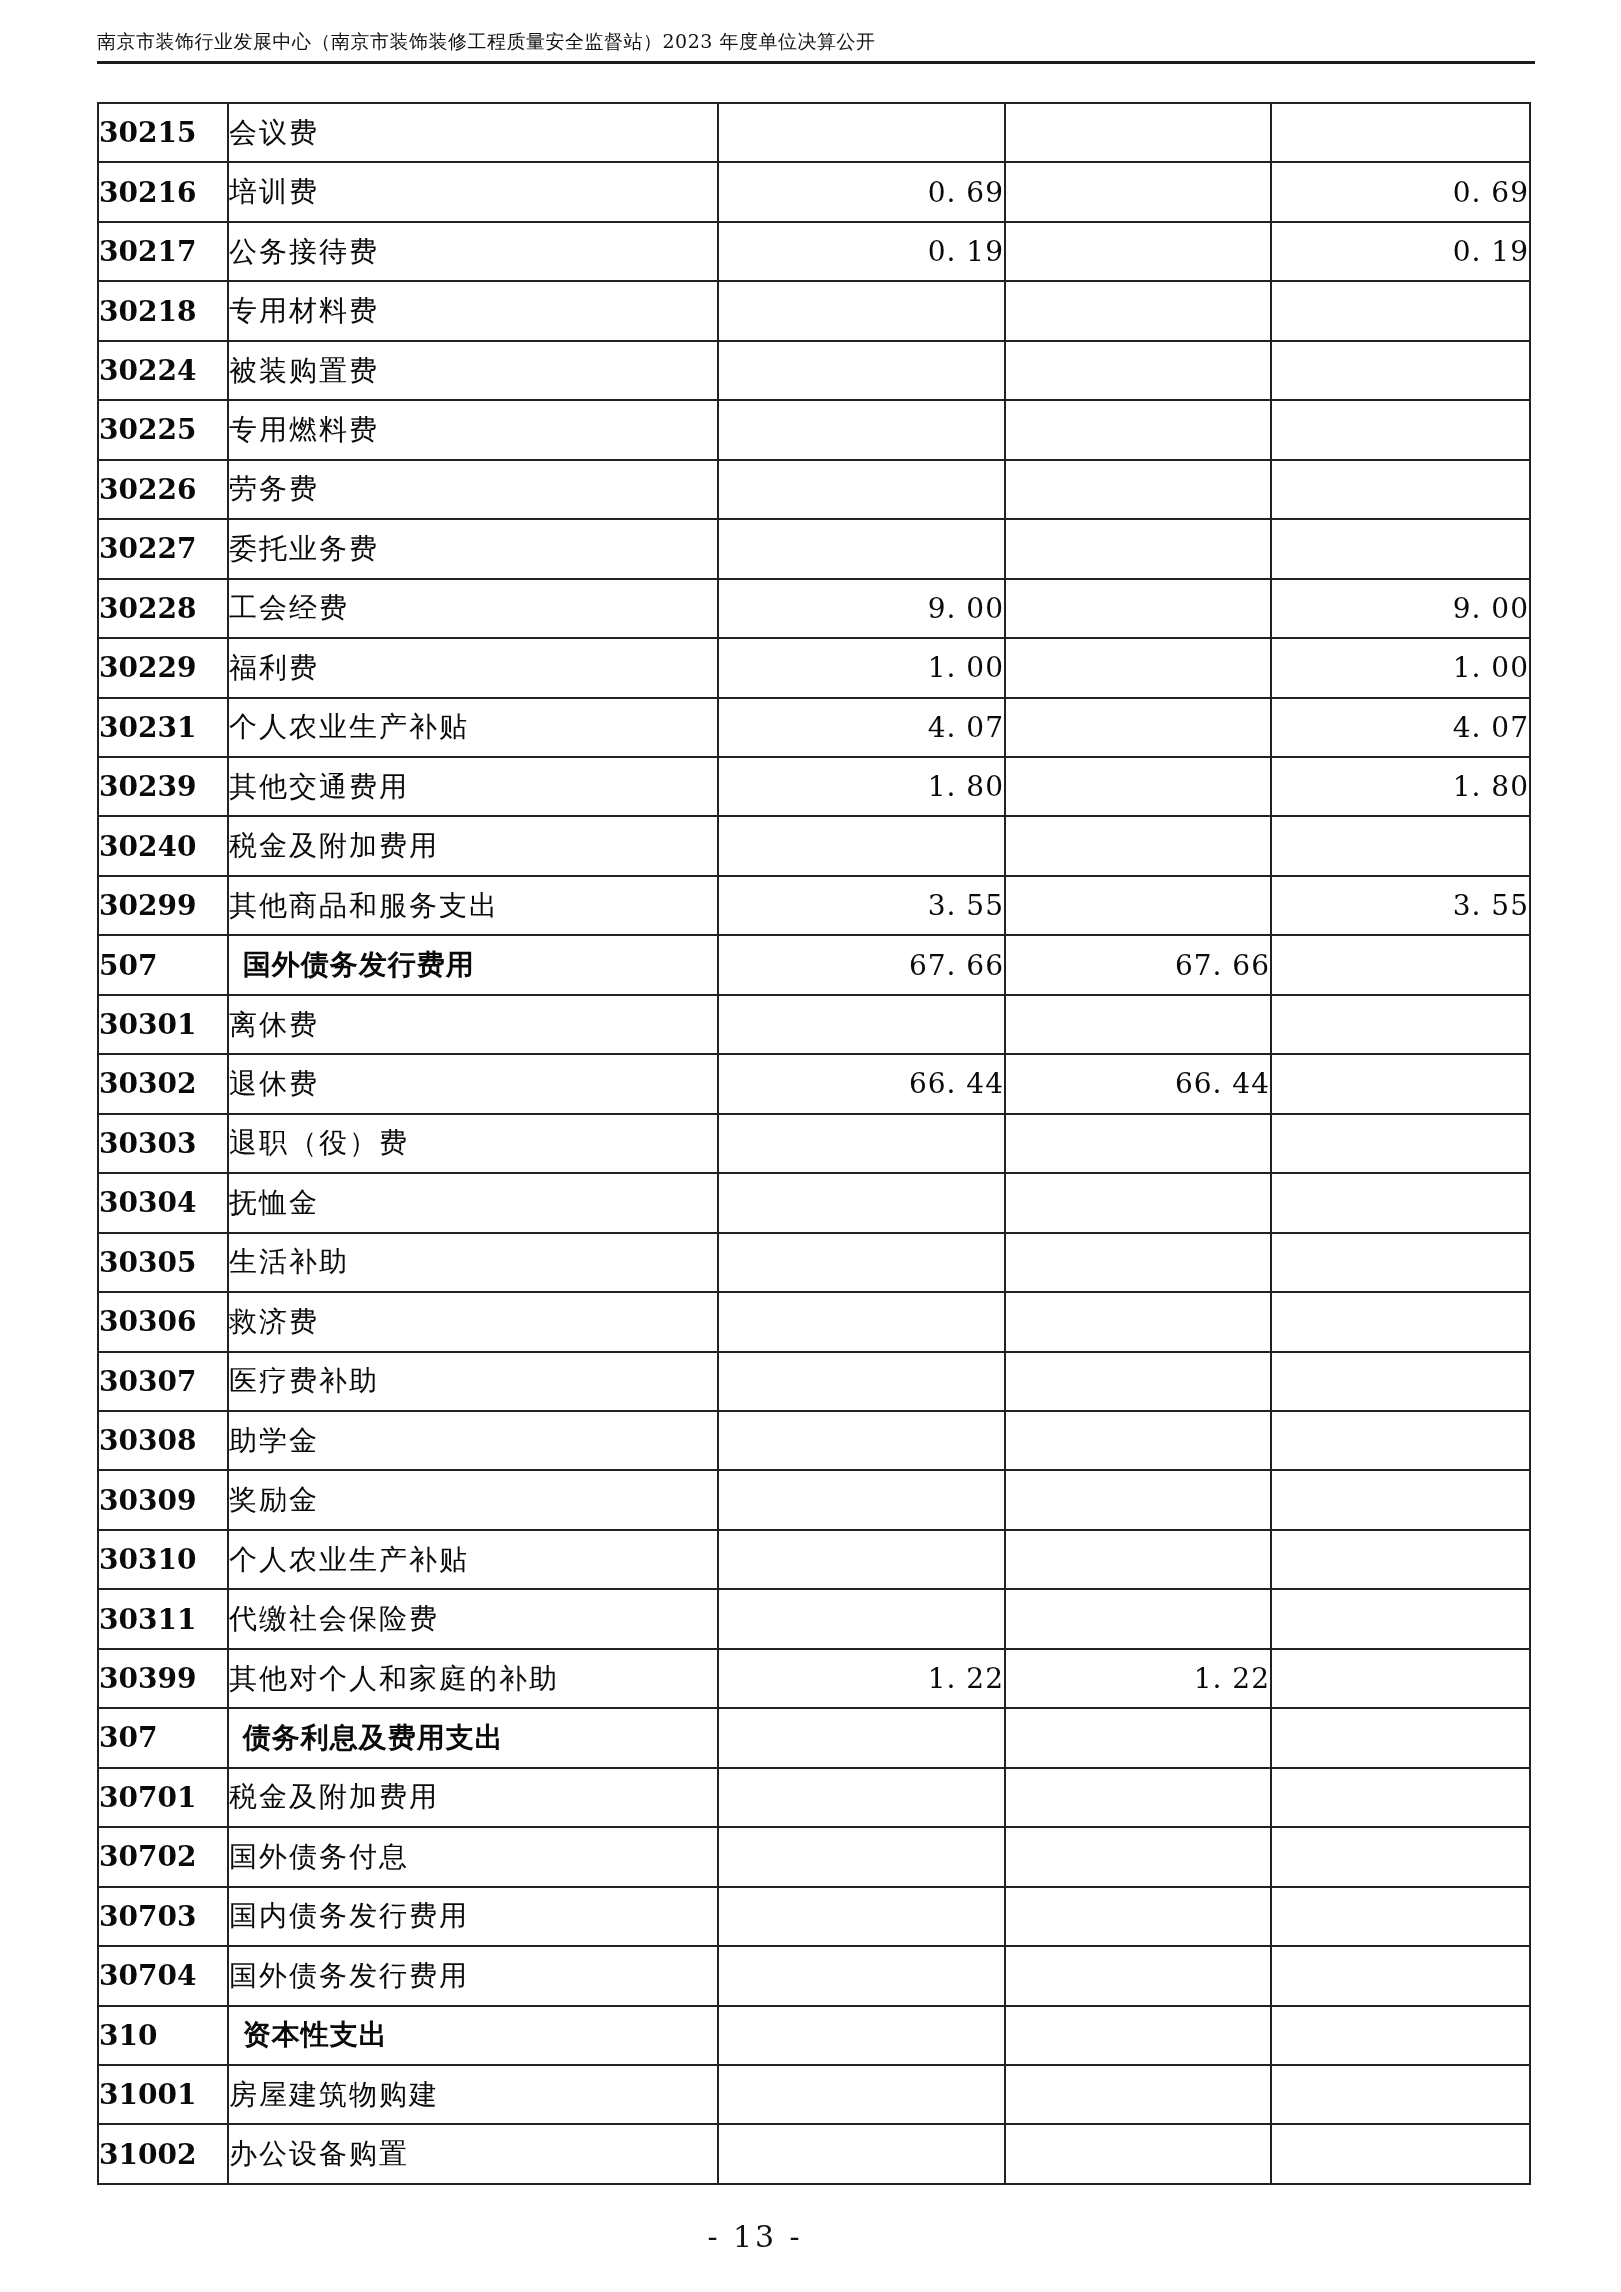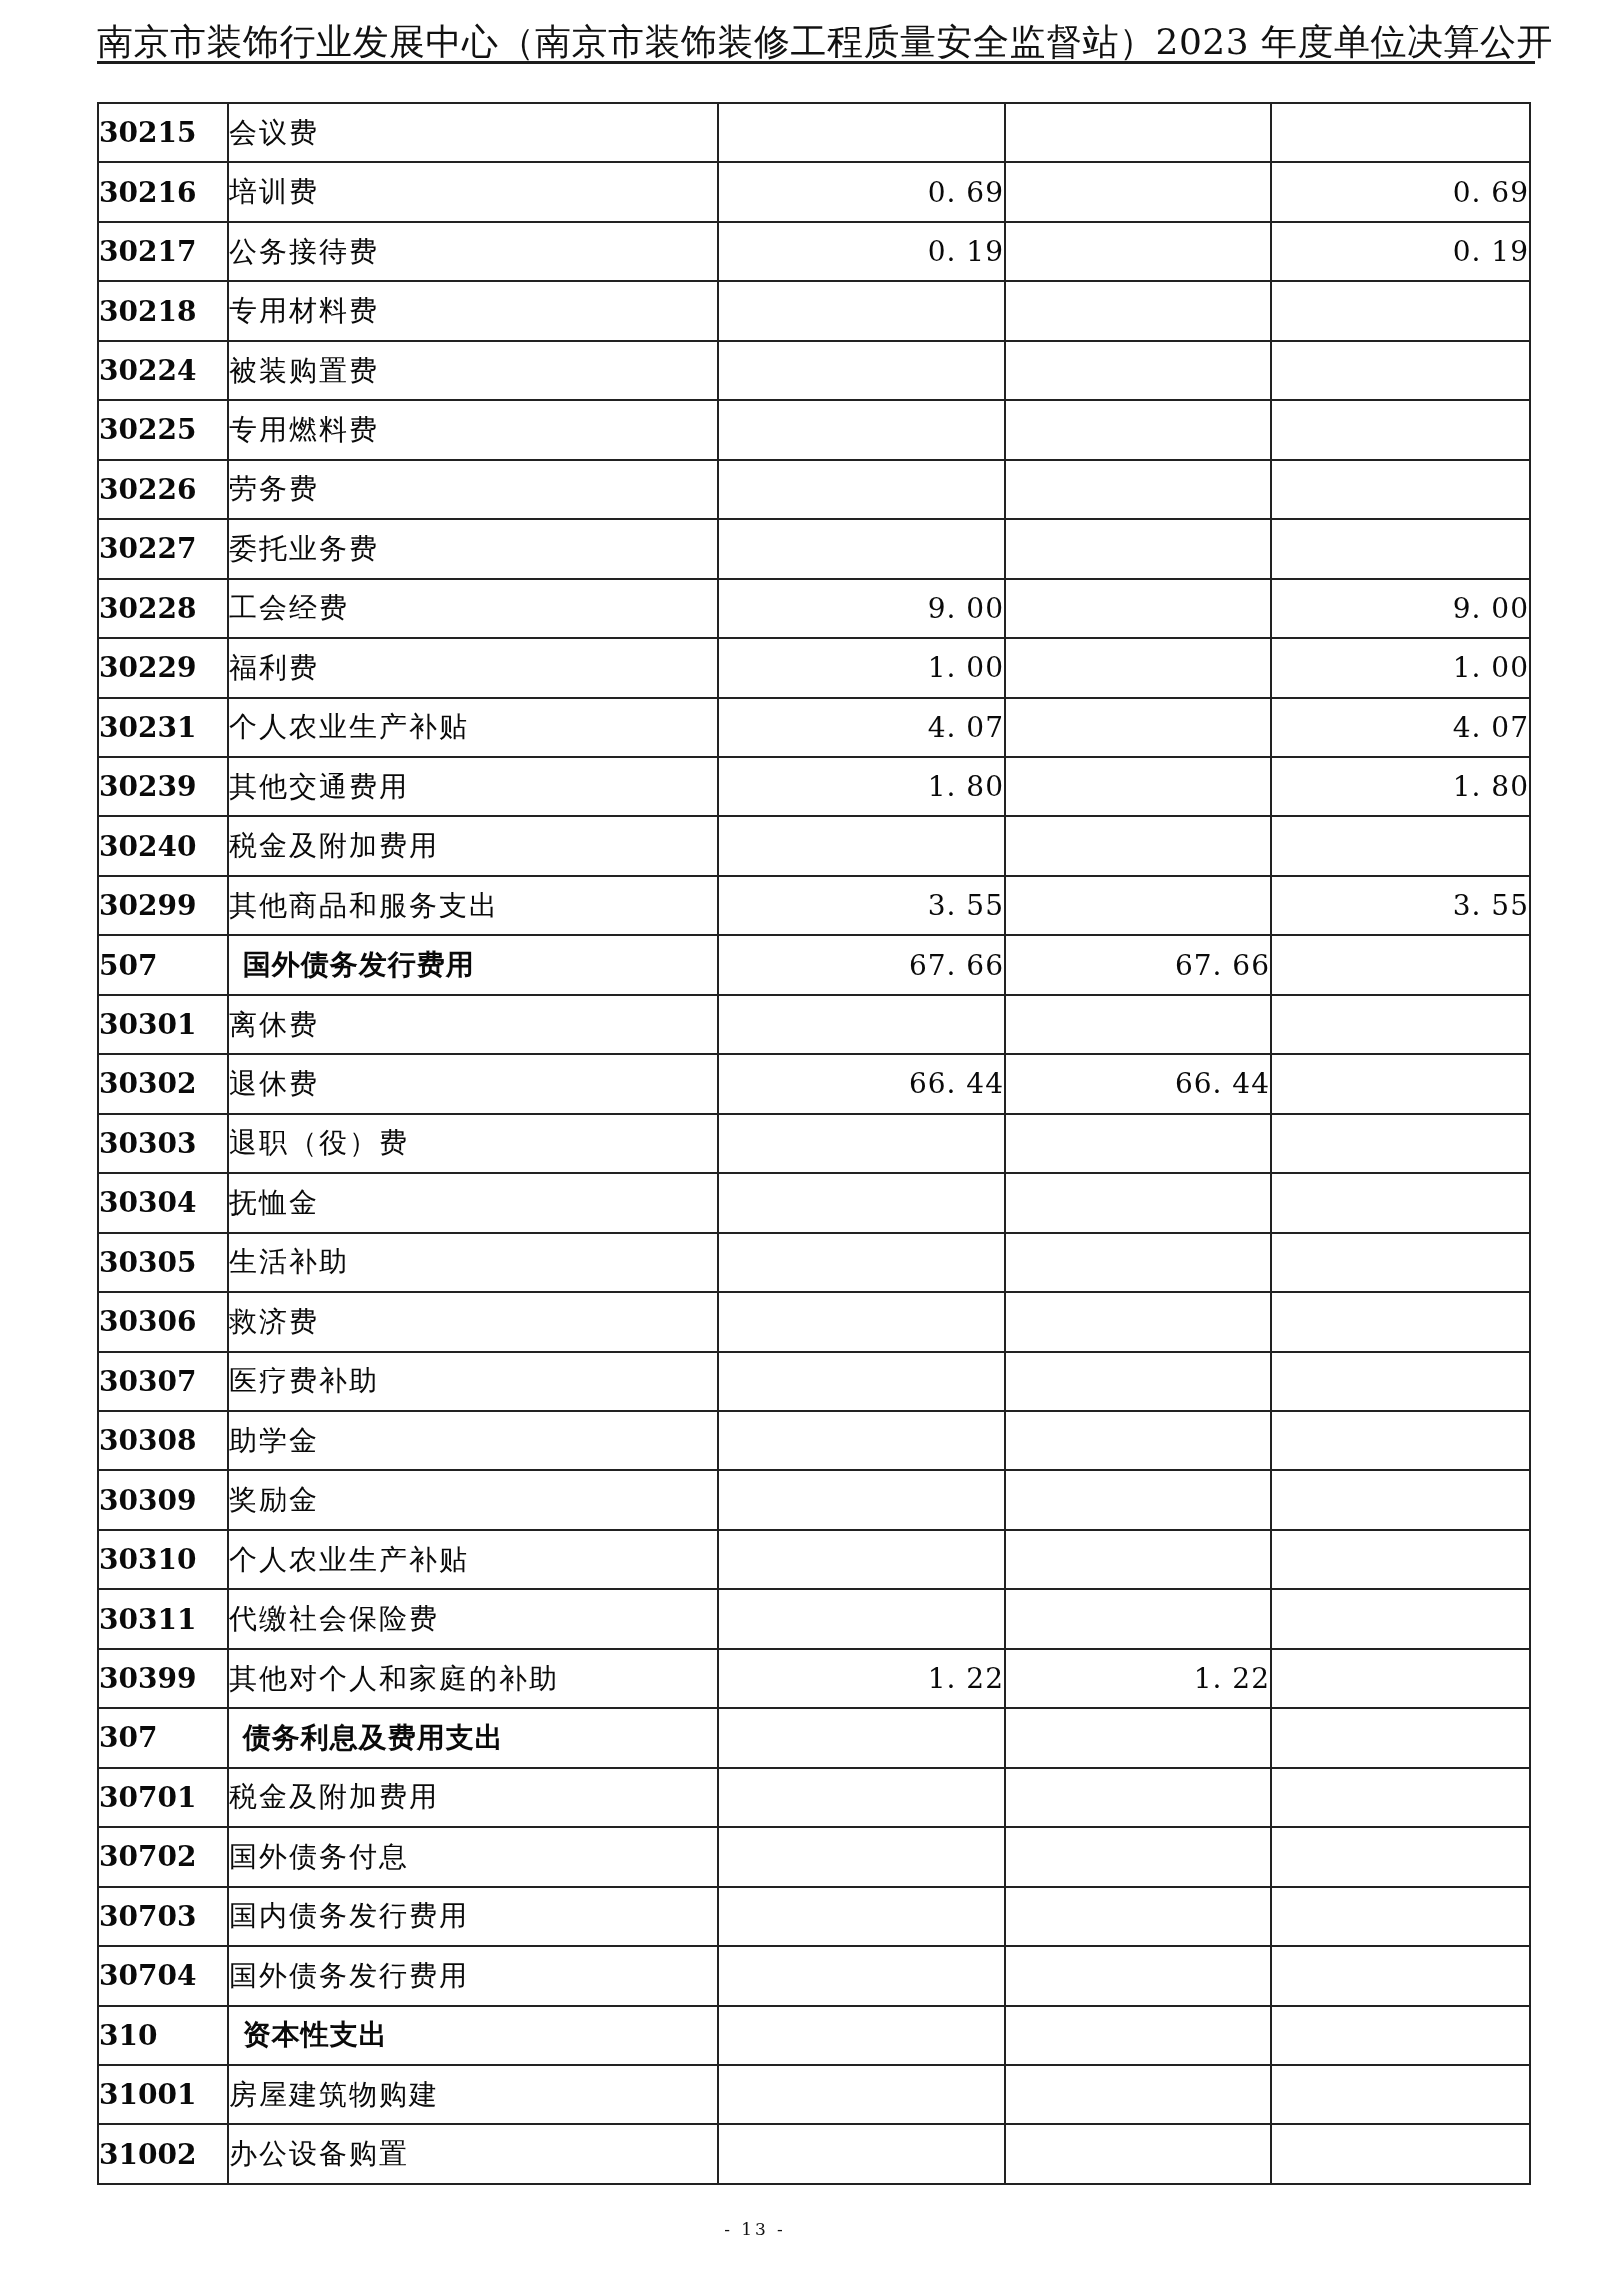--- a/index.html
+++ b/index.html
@@ -6,21 +6,21 @@
   .page {
     position:relative;
     width:1621px; height:2293px;
     background:#ffffff;
     color:#000;
     font-family:"DejaVu Serif","Liberation Serif",serif;
     overflow:hidden;
   }
   .header-title {
     position:absolute; left:97px; top:24.5px;
-    font-size:36px; line-height:33px;
+    font-size:19px; line-height:33px;
     letter-spacing:0.5px; white-space:nowrap;
     color:#111;
   }
   .header-rule {
     position:absolute; left:97px; top:61px;
     width:1438px; height:2.9px; background:#1c1c1c;
   }
   table.budget-table {
     position:absolute; left:97px; top:102px;
     width:1432px; height:2083px;
@@ -32,21 +32,21 @@
     vertical-align:middle;
     padding:0; overflow:hidden; white-space:nowrap;
   }
   td.cell-code { padding-left:8.8px;font-weight:bold; }
   td.cell-name { padding-left:43px; letter-spacing:2px; }
   td.cell-num  { text-align:right; padding-right:11.8px; letter-spacing:1px; }
   tr.section td.cell-code, tr.section td.cell-name { font-weight:bold; }
   tr.section td.cell-name { padding-left:13.7px; letter-spacing:1px; }
   .page-footer {
     position:absolute; left:0; top:2219px; width:1510px;
-    text-align:center; font-size:17px; letter-spacing:2.9px; color:#111;
+    text-align:center; font-size:30px; letter-spacing:2.9px; color:#111;
   }
 </style>
 </head>
 <body>
 
 <div class="page">
 
   <div class="header-title">南京市装饰行业发展中心（南京市装饰装修工程质量安全监督站）2023 年度单位决算公开</div>
 
   <div class="header-rule"></div>

